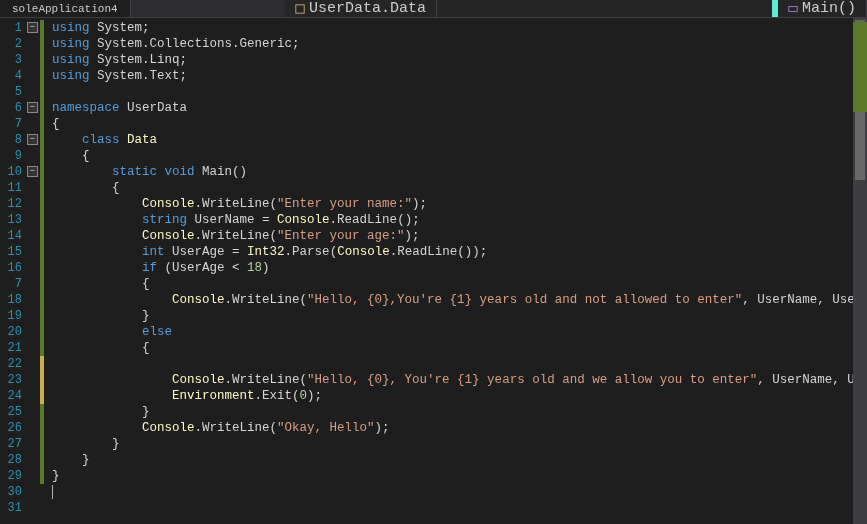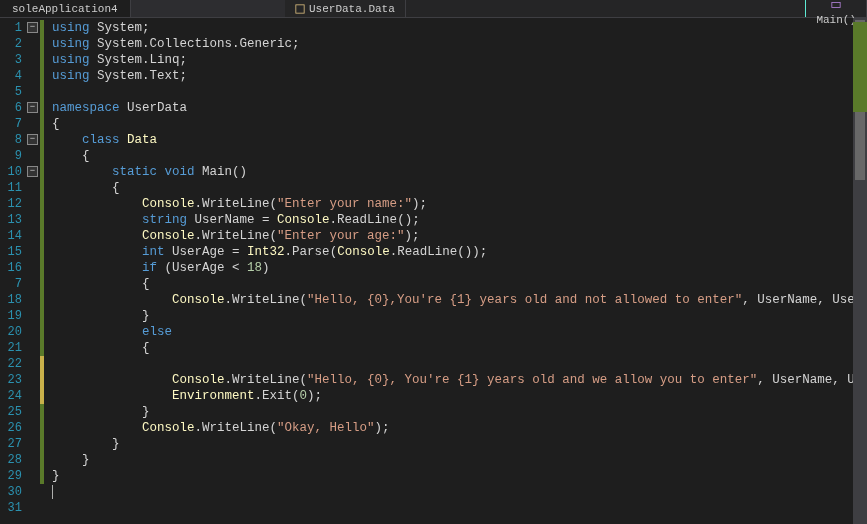--- a/index.html
+++ b/index.html
@@ -29,21 +29,21 @@
       background: #1e1e1e;
       border-right: 1px solid #3e3e42;
       white-space: nowrap;
     }
     .breadcrumb-bar {
       height: 18px;
       background: #252526;
       border-bottom: 1px solid #3e3e42;
       display: flex;
       align-items: center;
-      font-size: 11px;
+      font-size: 15px;
       color: #ccc;
       position: absolute;
       top: 0;
       left: 285px;
       right: 0;
     }
     .breadcrumb {
       padding: 0 10px;
       display: flex;
       align-items: center;
@@ -167,21 +167,21 @@
 
 <div class="breadcrumb-bar">
   <div class="breadcrumb">
     <span class="bc-icon">
       <svg viewBox="0 0 12 12">
           <rect x="1" y="1" width="10" height="10" fill="none" stroke="#d7ba7d" stroke-width="1"></rect>
         </svg>
     </span>
     <span>UserData.Data</span>
   </div>
-  <div class="breadcrumb" style="margin-left:auto;border-left:1px solid #5eead4;flex-direction:column;">
+  <div class="breadcrumb" style="margin-left:auto;border-left:6px solid #5eead4;">
     <span class="bc-icon">
       <svg viewBox="0 0 12 12">
           <rect x="1" y="3" width="10" height="6" fill="none" stroke="#b180d7" stroke-width="1"></rect>
         </svg>
     </span>
     <span>Main()</span>
   </div>
 </div>
 
 <div class="editor-area">

